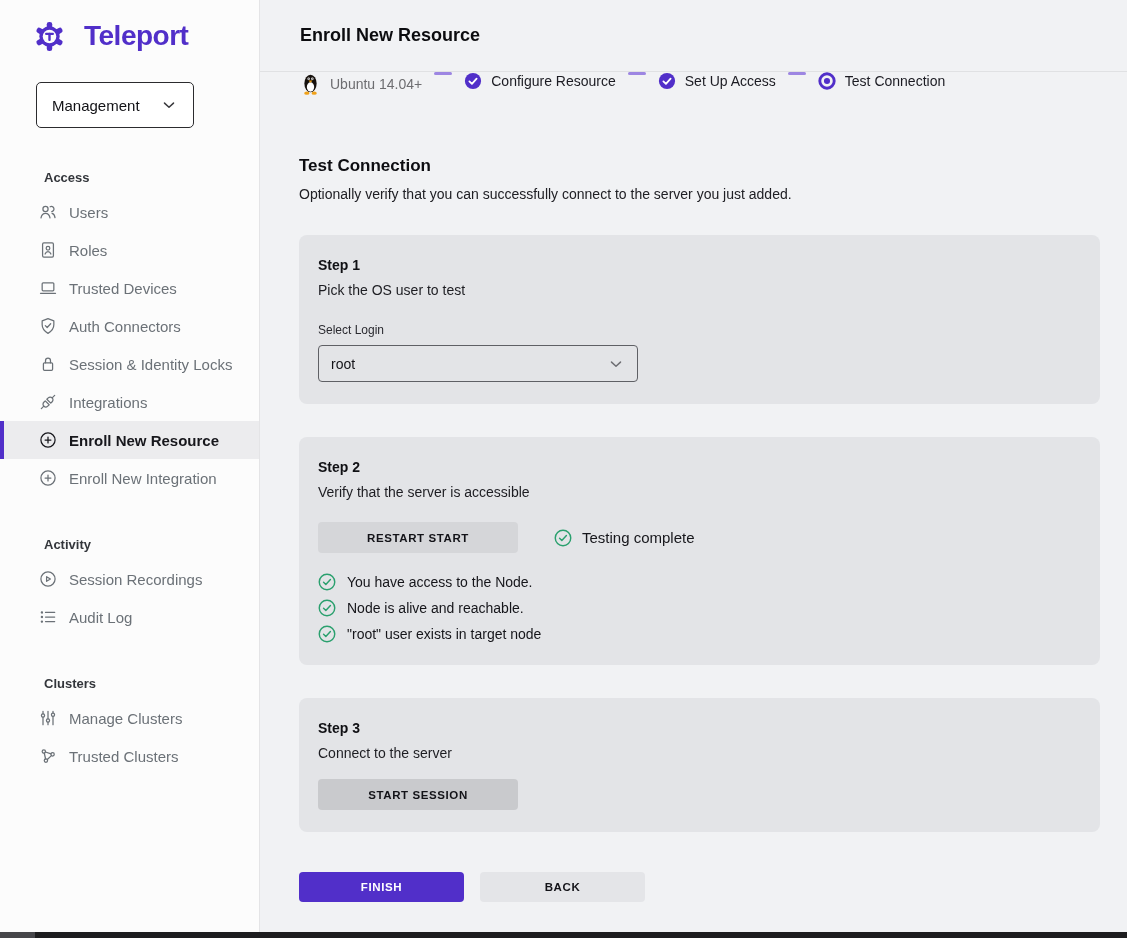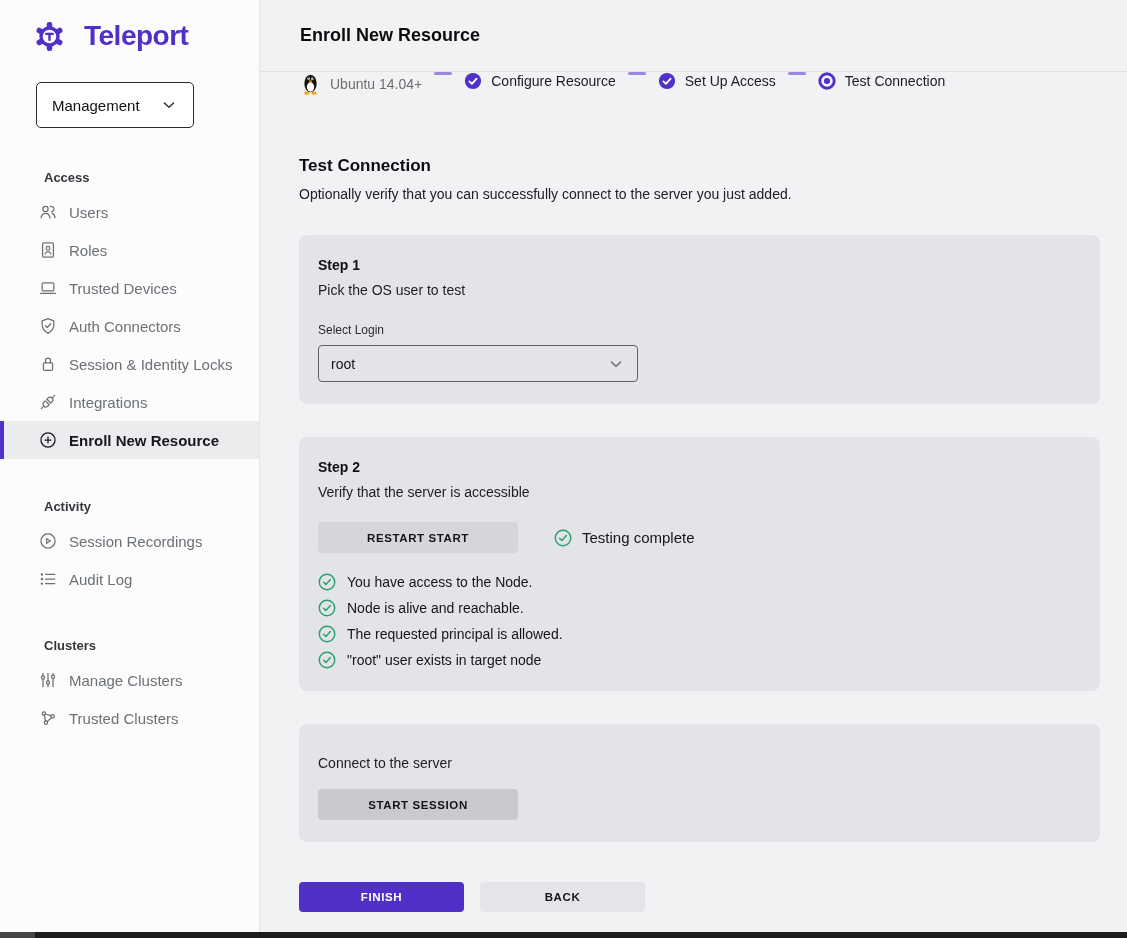--- a/index.html
+++ b/index.html
@@ -147,20 +147,27 @@
       </div>
 
       <div class="nav-item active">
         <svg class="nav-ic" viewBox="0 0 24 24">
           <circle cx="12" cy="12" r="8.5"></circle>
             <path d="M12 8.5v7M8.5 12h7"></path>
         </svg>
         <span>Enroll New Resource</span>
       </div>
 
+      <div class="nav-item">
+        <svg class="nav-ic" viewBox="0 0 24 24">
+          <circle cx="12" cy="12" r="8.5"></circle>
+            <path d="M12 8.5v7M8.5 12h7"></path>
+        </svg>
+        <span>Enroll New Integration</span>
+      </div>
 
       <div class="section-label">Activity</div>
 
       <div class="nav-item">
         <svg class="nav-ic" viewBox="0 0 24 24">
           <circle cx="12" cy="12" r="8.5"></circle>
             <path d="M10.3 9.2l4.6 2.8-4.6 2.8z"></path>
         </svg>
         <span>Session Recordings</span>
       </div>
@@ -293,33 +300,27 @@
                 <circle cx="10" cy="10" r="8.6" fill="none" stroke="#2aa06e" stroke-width="1.6"></circle>
                 <polyline points="6.2,10.3 8.7,12.8 13.8,7.2" stroke="#2aa06e" stroke-width="1.6" fill="none" stroke-linecap="round" stroke-linejoin="round"></polyline>
               </svg>
               <span>Node is alive and reachable.</span>
             </div>
             <div class="check-row">
               <svg class="ok-ic" viewBox="0 0 20 20">
                 <circle cx="10" cy="10" r="8.6" fill="none" stroke="#2aa06e" stroke-width="1.6"></circle>
                 <polyline points="6.2,10.3 8.7,12.8 13.8,7.2" stroke="#2aa06e" stroke-width="1.6" fill="none" stroke-linecap="round" stroke-linejoin="round"></polyline>
               </svg>
-              <span>The requested principal is allowed.</span>
-            </div>
-            <div class="check-row">
-              <svg class="ok-ic" viewBox="0 0 20 20">
-                <circle cx="10" cy="10" r="8.6" fill="none" stroke="#2aa06e" stroke-width="1.6"></circle>
-                <polyline points="6.2,10.3 8.7,12.8 13.8,7.2" stroke="#2aa06e" stroke-width="1.6" fill="none" stroke-linecap="round" stroke-linejoin="round"></polyline>
-              </svg>
               <span>"root" user exists in target node</span>
             </div>
           </div>
         </div>
 
         <div class="card">
+          <div class="card-title">Step 3</div>
           <div class="card-desc">Connect to the server</div>
           <button class="btn btn-gray2 step3-btn">START SESSION</button>
         </div>
 
         <div class="footer">
           <button class="btn btn-primary">FINISH</button>
           <button class="btn btn-back">BACK</button>
         </div>
       </div>
     </div>

